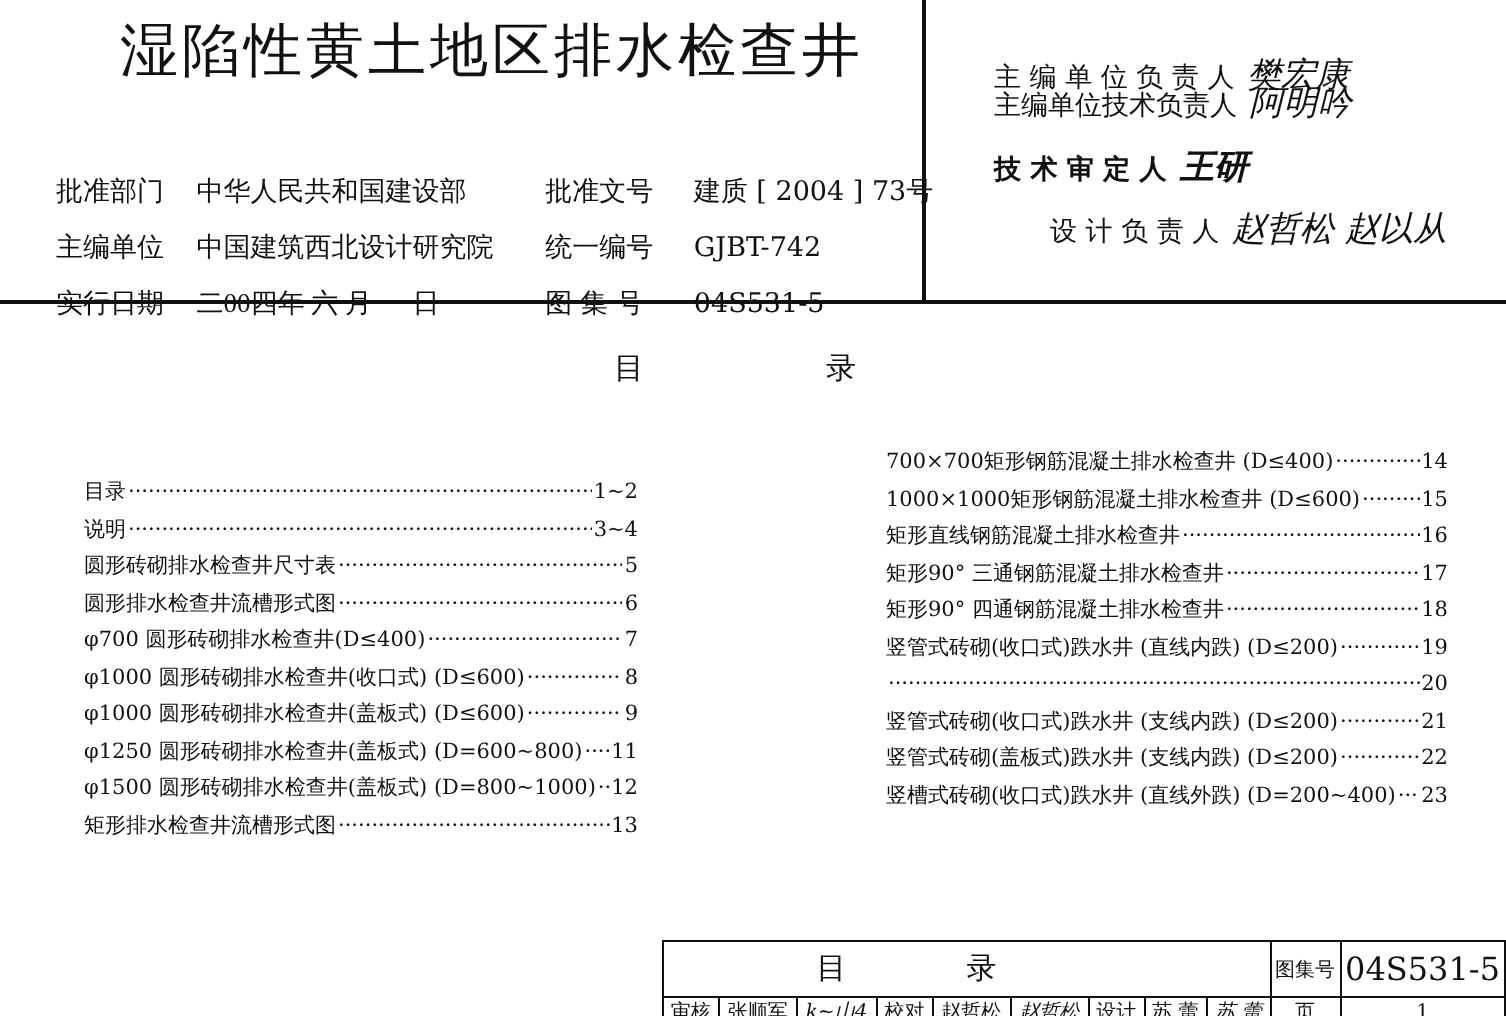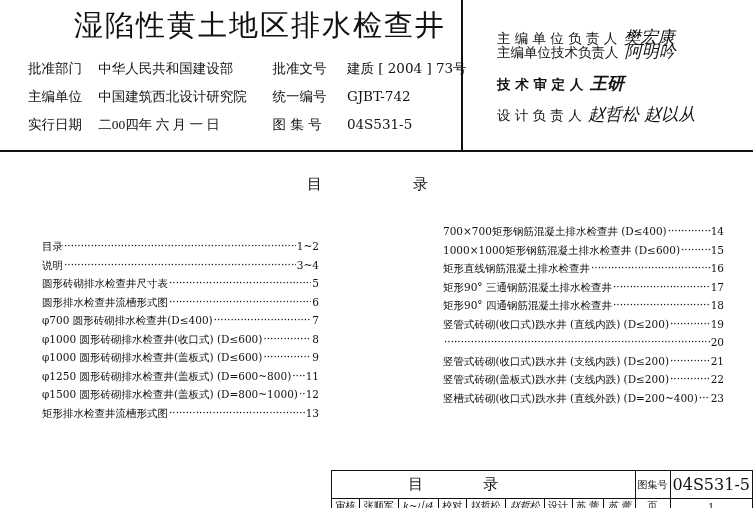--- a/index.html
+++ b/index.html
@@ -2,24 +2,24 @@
 <html><head>
 <meta charset="utf-8">
 <style>
   html, body { margin:0; padding:0; background:#fff; }
   body { width:753px; height:508px; position:relative; overflow:hidden;
          font-family:"DejaVu Serif", "Liberation Serif", serif; color:#111; }
   .abs { position:absolute; }
   .hline { position:absolute; background:#111; height:2px; }
   .vline { position:absolute; background:#111; width:2px; }
 
-  .title { left:74px; top:6px; font-size:29px; letter-spacing:2px; font-family:"DejaVu Sans", sans-serif; font-weight:300; }
+  .title { left:60px; top:6px; font-size:29px; letter-spacing:2px; font-family:"DejaVu Sans", sans-serif; font-weight:300; }
   .meta-row { position:absolute; left:28px; font-size:13.5px; white-space:nowrap; }
   .meta-row span { display:inline-block; }
-  .meta-label { width:66px; }
+  .meta-label { width:66px;margin-top:27px; }
   .meta-val { width:170px;font-family:Liberation Serif, serif; }
   .meta-label2 { width:70px; }
 
   .resp { position:absolute; left:497px; font-size:13.5px; white-space:nowrap; }
   .resp .sig { font-family:"DejaVu Serif", serif; font-style:italic; font-size:17px; margin-left:2px; }
 
   .toc-title { top:175px; font-size:15px; }
 
   .toc { position:absolute; font-size:10.5px; line-height:18.5px; }
   .toc-item { display:flex; align-items:baseline; white-space:nowrap; height:18.5px; }
@@ -66,21 +66,21 @@
   <span class="sig">樊宏康</span>
 </div>
 <div class="resp" style="top:40px;">
   <span>主编单位技术负责人</span>
   <span class="sig">阿明吟</span>
 </div>
 <div class="resp" style="top:72px;font-weight:bold;">
   <span>技  术  审  定  人</span>
   <span class="sig">王研</span>
 </div>
-<div class="resp" style="top:103px;">
+<div class="resp" style="top:103px;margin-left:28px;">
   <span>设  计  负  责  人</span>
   <span class="sig">赵哲松 赵以从</span>
 </div>
 
 <div class="abs toc-title" style="left:307px;">目</div>
 <div class="abs toc-title" style="left:413px;">录</div>
 
 <div class="toc" style="left:42px; top:237px; width:277px;">
   <div class="toc-item">
       <span class="t">目录</span>

